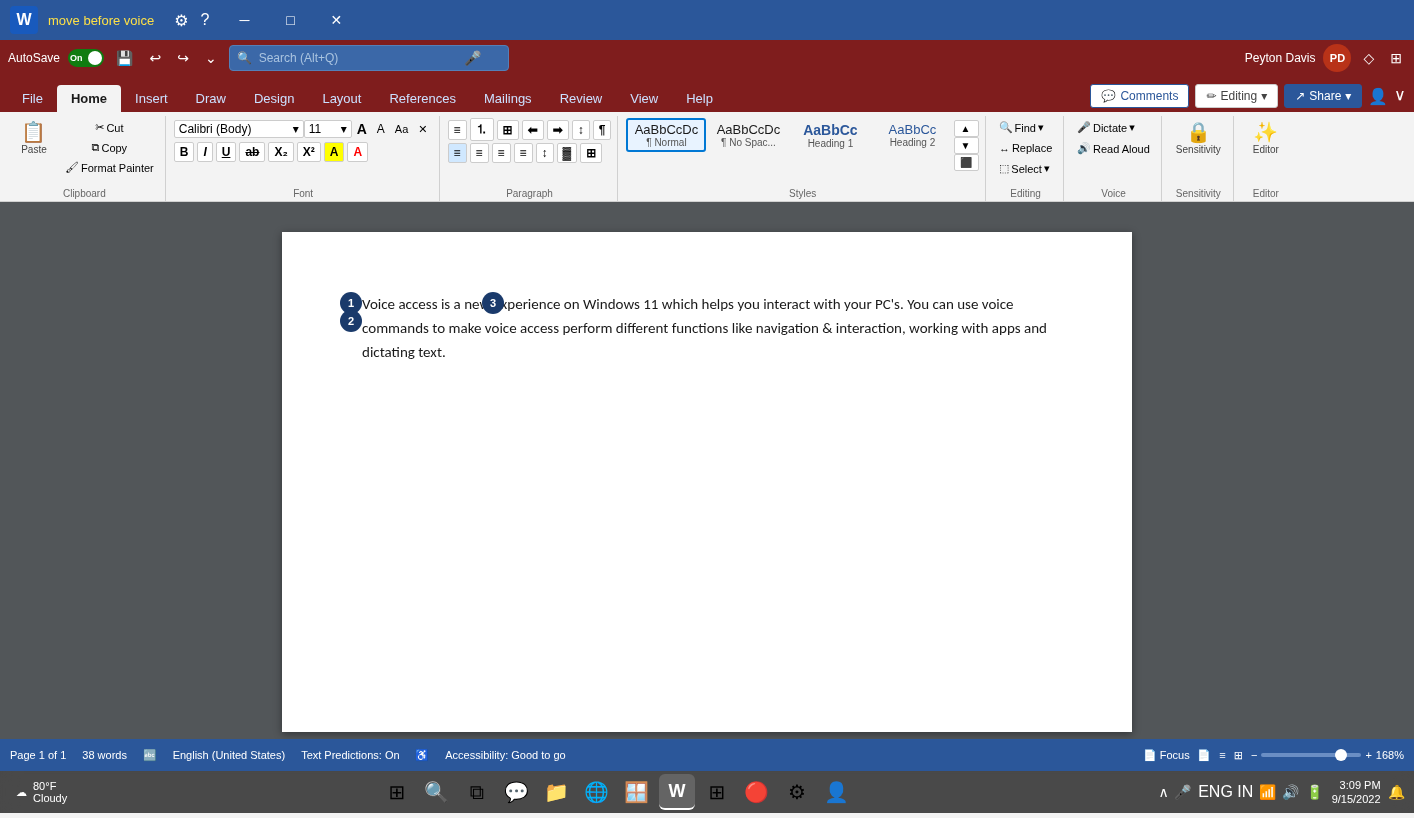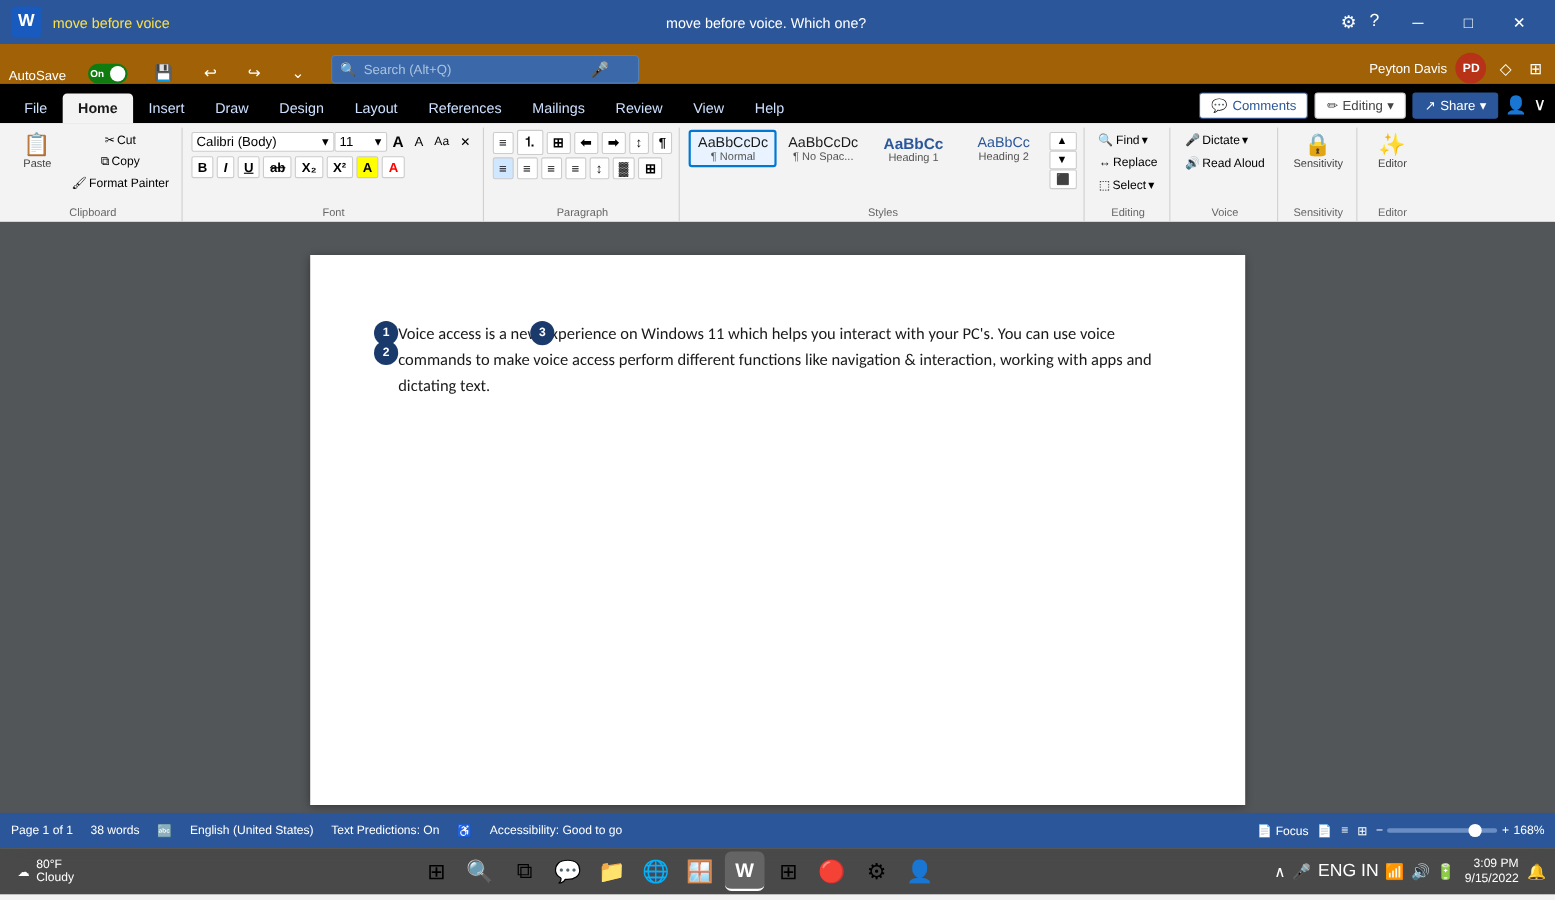--- a/index.html
+++ b/index.html
@@ -38,26 +38,26 @@
       display: flex; gap: 0;
     }
     .win-btn {
       width: 46px; height: 40px;
       display: flex; align-items: center; justify-content: center;
       color: white; font-size: 14px; cursor: pointer;
     }
 
     
     .ribbon-bar {
-      background: #a16207;
+      background: #7f1d1d;
       height: 36px;
       display: flex;
-      align-items: flex-end;
+      align-items: center;
       padding: 0 8px;
-      gap: 20px;
+      gap: 8px;
     }
     .autosave-label { color: white; font-size: 12px; }
     .toggle-switch {
       background: #107c10;
       border-radius: 10px;
       width: 36px; height: 18px;
       display: flex; align-items: center;
       padding: 2px; cursor: pointer;
     }
     .toggle-knob {
@@ -302,21 +302,20 @@
     }
   </style>
 </head>
 <body>
 
 <div class="title-bar">
   <div class="title-bar-logo">
     <span>W</span>
   </div>
   <span class="title-bar-app-name">move before voice</span>
-  <span class="title-bar-doc-title">move before voice. Which one?</span>
   <div class="title-bar-right">
     <span class="title-bar-icon">⚙</span>
     <span class="title-bar-icon">?</span>
     <div class="window-controls">
       <div class="win-btn">─</div>
       <div class="win-btn">□</div>
       <div class="win-btn close">✕</div>
     </div>
   </div>
 </div>
@@ -339,21 +338,21 @@
   <div class="user-section">
     <span>Peyton Davis</span>
     <div class="user-avatar">
       <span>PD</span>
     </div>
     <span class="ribbon-icon-btn">◇</span>
     <span class="ribbon-icon-btn">⊞</span>
   </div>
 </div>
 
-<div style="background:#000000; display:flex; align-items: flex-end; justify-content: space-between; padding: 0 8px;">
+<div style="background:#7f1d1d; display:flex; align-items: flex-end; justify-content: space-between; padding: 0 8px;">
   <div class="tabs-row" style="background:transparent; height:36px; border:none; gap:0; padding:0;">
     <div class="tab">File</div>
     <div class="tab active">Home</div>
     <div class="tab">Insert</div>
     <div class="tab">Draw</div>
     <div class="tab">Design</div>
     <div class="tab">Layout</div>
     <div class="tab">References</div>
     <div class="tab">Mailings</div>
     <div class="tab">Review</div>

